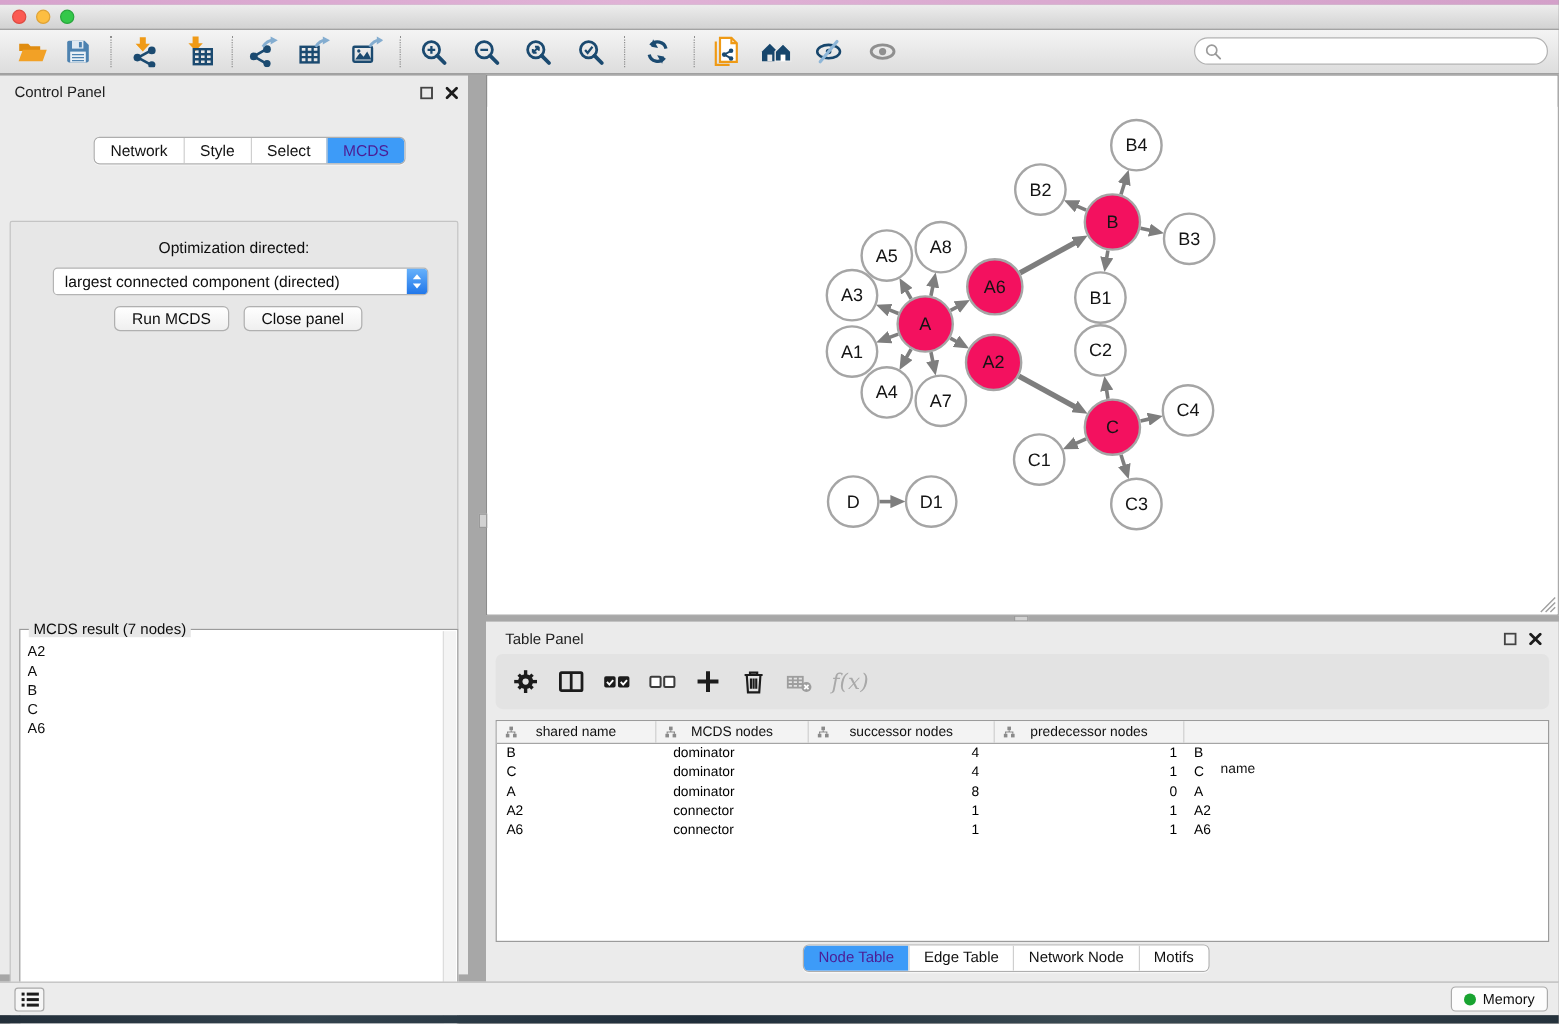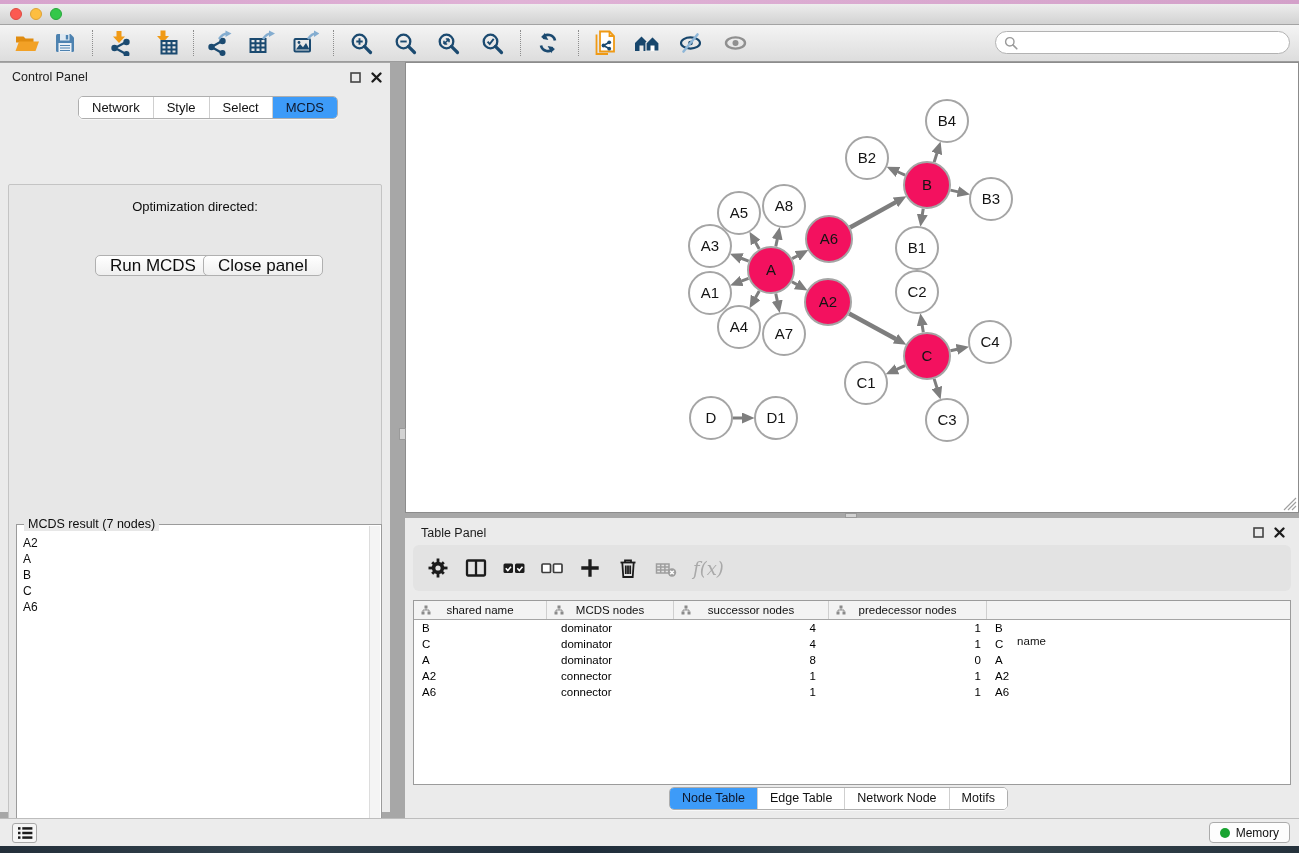--- a/index.html
+++ b/index.html
@@ -41,31 +41,31 @@
   .panel-icons { position:absolute; display:flex; gap:10px; align-items:center; }
   .picon { display:inline-flex; cursor:pointer; }
 
   
   #control-panel { left:0; top:63px; width:390px; height:749px; background:#ebebeb; }
   .seg-tabs { position:absolute; display:flex; border:1px solid #aeaeae; border-radius:5px;
     overflow:hidden; background:#fff; box-shadow:0 1px 0 rgba(255,255,255,.6); }
   .seg-tab { padding:2px 13px; font-size:13px; color:#111; background:#fff;
     border-left:1px solid #cfcfcf; line-height:17px; cursor:pointer; white-space:nowrap; }
   .seg-tab:first-child { border-left:none; }
-  .seg-tab.active { background:#3d9bf8; color:#0f172a; }
+  .seg-tab.active { background:#3d9bf8; color:#4c1d95; }
   .cp-content { position:absolute; left:8px; top:121px; width:374px; height:681px;
     background:#e7e7e7; border:1px solid #c4c4c4; border-radius:2px; }
   .opt-label { position:absolute; top:14px; left:0; width:100%; text-align:center; font-size:13px; color:#0d0d0d; }
   .dropdown { position:absolute; left:35px; top:38px; width:313px; height:23px; background:#fff;
     border:1px solid #b4b4b4; border-radius:4px; display:flex; align-items:center; cursor:pointer; }
   .dropdown .val { flex:1; font-size:13px; padding-left:9px; color:#0d0d0d; white-space:nowrap; overflow:hidden; }
   .dropdown .stepper { width:17px; align-self:stretch; background:linear-gradient(#66b1fb,#2277e9);
     border-radius:0 3px 3px 0; display:flex; align-items:center; justify-content:center; }
   .btn { position:absolute; height:21px; background:linear-gradient(#ffffff,#efefef);
-    border:1px solid #b0b0b0; border-radius:5px; font-size:17px; color:#0d0d0d;
+    border:1px solid #b0b0b0; border-radius:5px; font-size:13px; color:#0d0d0d;
     padding:0 14px; font-family:inherit; cursor:pointer; }
   .result-box { position:absolute; left:7px; top:339px; width:366px; height:338px; background:#fff; border:1px solid #9b9b9b; }
   .result-legend { position:absolute; left:7px; top:-8px; background:#e7e7e7; padding:0 4px; font-size:12.5px; color:#0d0d0d; }
   .result-list { position:absolute; left:6px; top:10px; right:16px; bottom:4px;
     font-size:12px; line-height:16px; color:#0d0d0d; overflow:hidden; }
   .result-scroll { position:absolute; right:1px; top:1px; bottom:1px; width:11px; background:#f4f4f4; border-left:1px solid #ddd; }
 
   
   #network-window { left:405px; top:62px; width:894px; height:451px; background:#fff;
     border:1px solid #8c8c8c; }
@@ -277,28 +277,37 @@
       <svg width="11" height="11" viewBox="0 0 11 11">
           <rect x="1" y="1" width="9" height="9" fill="none" stroke="#444" stroke-width="1.6"></rect>
         </svg>
     </span>
     <span class="picon">
       <svg width="11" height="11" viewBox="0 0 11 11">
           <path d="M1.5 1.5 L9.5 9.5 M9.5 1.5 L1.5 9.5" stroke="#1c1c1c" stroke-width="2.3" stroke-linecap="round"></path>
         </svg>
     </span>
   </div>
-  <div class="seg-tabs" style="left:78px; top:33px;">
+  <div class="seg-tabs" style="left:78px; top:51px;">
       <div class="seg-tab">Network</div>
       <div class="seg-tab">Style</div>
       <div class="seg-tab">Select</div>
       <div class="seg-tab active">MCDS</div>
     </div>
   <div class="cp-content">
     <div class="opt-label">Optimization directed:</div>
+    <div class="dropdown">
+      <span class="val">largest connected component (directed)</span>
+      <span class="stepper">
+        <svg width="9" height="13" viewBox="0 0 9 13">
+            <path d="M4.5 0.5 L8 4.8 H1 Z" fill="#fff"></path>
+            <path d="M4.5 12.5 L8 8.2 H1 Z" fill="#fff"></path>
+          </svg>
+      </span>
+    </div>
     <button class="btn" style="left:86px; top:70px;">Run MCDS</button>
     <button class="btn" style="left:194px; top:70px;">Close panel</button>
     <div class="result-box">
       <span class="result-legend">MCDS result (7 nodes)</span>
       <div class="result-list">
           <div>A2</div>
           <div>A</div>
           <div>B</div>
           <div>C</div>
           <div>A6</div>

